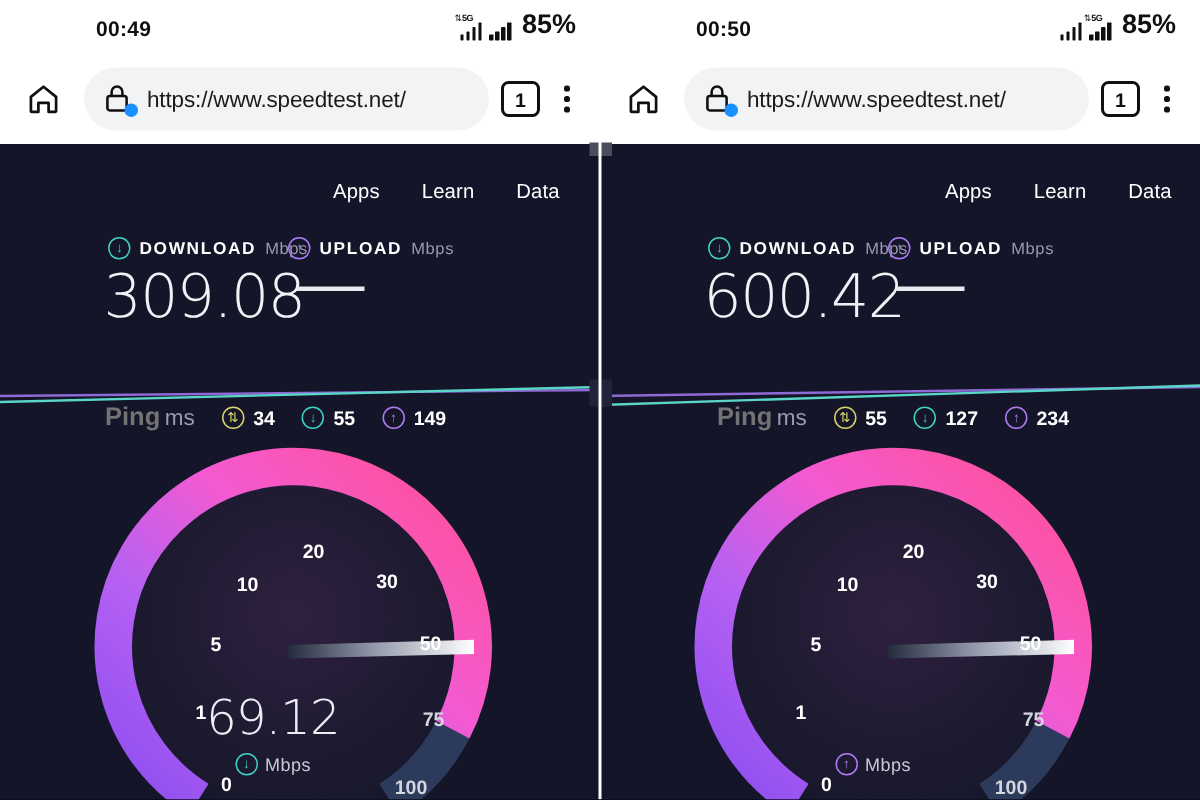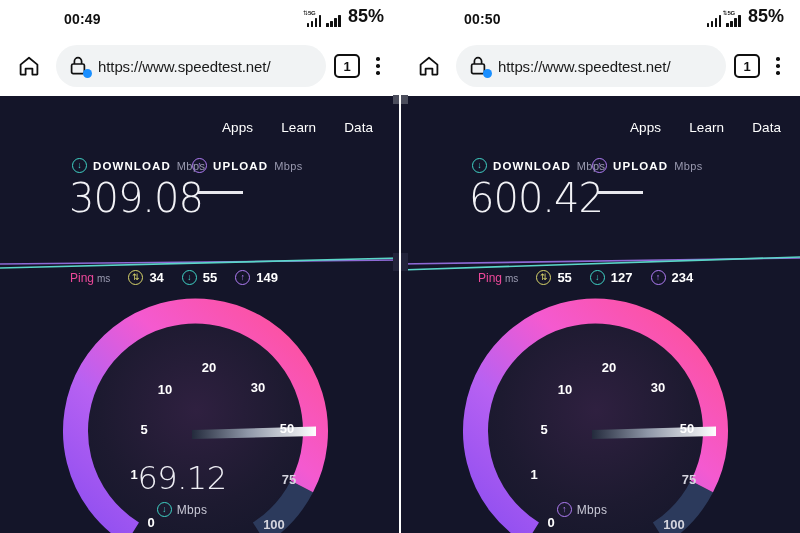--- a/index.html
+++ b/index.html
@@ -111,22 +111,22 @@
     font-size:40px; color:#f2f2f6; line-height:1; margin-top:5px; margin-left:-3px;
     font-family:"DejaVu Sans", sans-serif; font-weight:300; letter-spacing:-1px;
   }
   .res-dash { margin-top:18px; width:45px; height:3px; background:#e8e8ee; margin-left:6px; }
 
   .pingrow {
     position:absolute; top:172px; left:0; width:400px;
     display:flex; align-items:center; padding-left:70px; gap:18px;
   }
   .pingrow.r { padding-left:78px; }
-  .ping-label { font-size:12px; color:#ec4899; font-weight:400; }
-  .ping-unit { font-size:10px; color:#9a9ab0; margin-left:3px; }
+  .ping-label { font-size:17px; color:#737373; font-weight:700; }
+  .ping-unit { font-size:15px; color:#9a9ab0; margin-left:3px; }
   .ping-item { display:flex; align-items:center; gap:6px; }
   .ping-num { font-size:13px; color:#ffffff; font-weight:700; }
 
   
   .graphsep { position:absolute; top:150px; left:0; width:400px; height:45px; overflow:hidden; }
 
   
   .gauge { position:absolute; top:188px; left:0; width:400px; height:260px; }
   .gauge-svg { position:absolute; left:46px; top:0; }
   .gauge-value {

